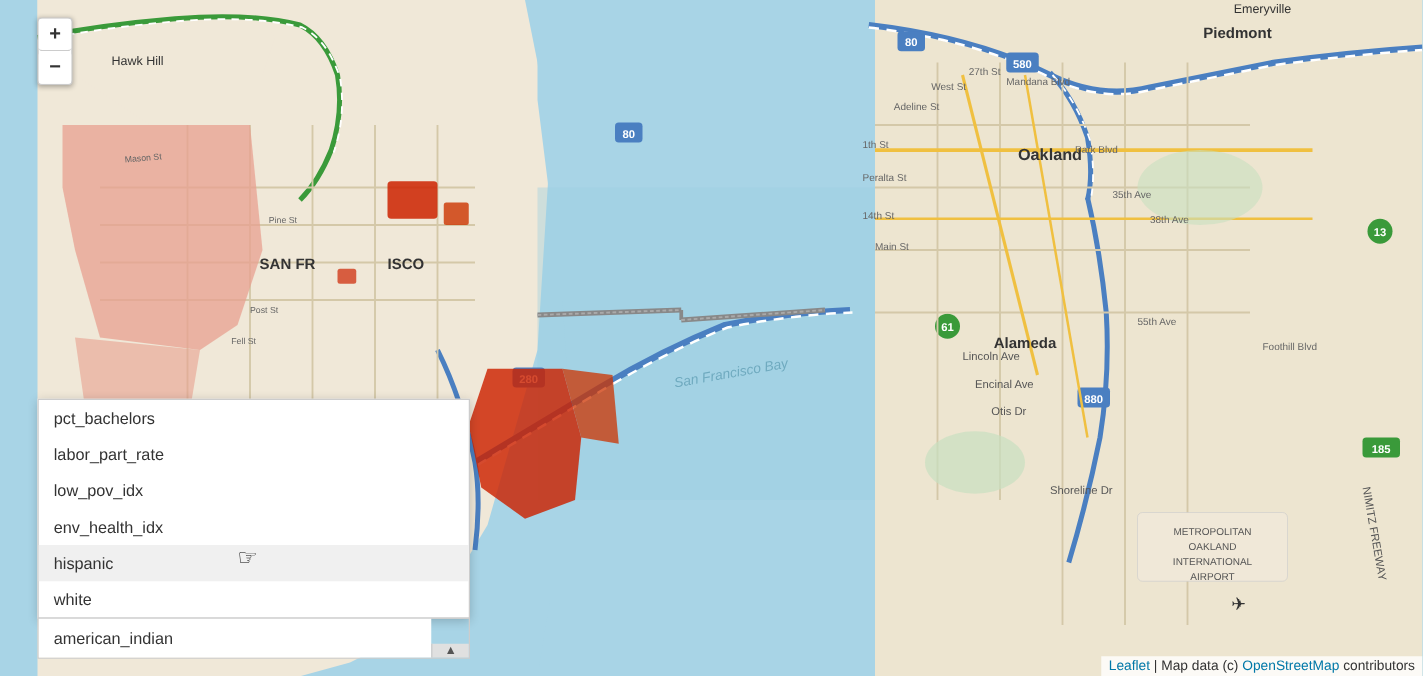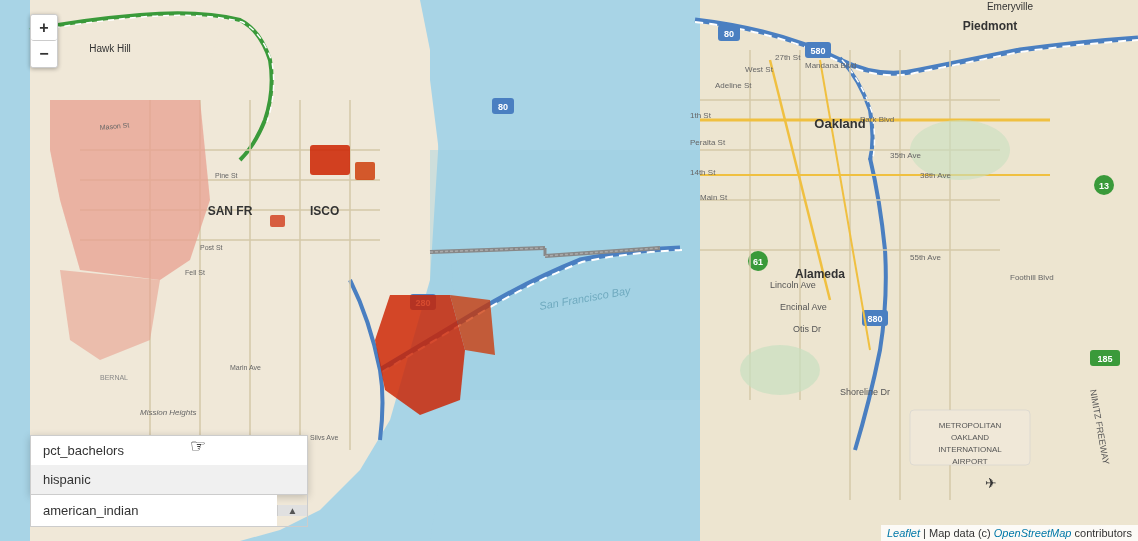--- a/index.html
+++ b/index.html
@@ -48,21 +48,21 @@
     .zoom-btn:first-child {
       border-bottom: 1px solid #ccc;
     }
 
     
     .dropdown-container {
       position: absolute;
       bottom: 14px;
       left: 30px;
       z-index: 1000;
-      width: 278px;
+      width: 346px;
     }
 
     
     .popup-menu {
       background: white;
       border: 1px solid #ccc;
       box-shadow: 0 2px 8px rgba(0,0,0,0.2);
       margin-bottom: -1px;
     }
     .popup-menu-item {
@@ -72,21 +72,21 @@
       cursor: pointer;
       white-space: nowrap;
     }
     .popup-menu-item.highlighted {
       background: #f0f0f0;
     }
 
     
     .select-row {
       display: flex;
-      align-items: center;
+      align-items: flex-end;
       border: 1px solid #ccc;
     }
     .select-value {
       flex: 1;
       background: white;
       padding: 8px 12px;
       font-size: 13px;
       color: #333;
       border: none;
       cursor: pointer;
@@ -109,21 +109,21 @@
     .attribution {
       position: absolute;
       bottom: 0;
       right: 0;
       background: rgba(255,255,255,0.8);
       padding: 2px 6px;
       font-size: 11px;
       color: #333;
       z-index: 900;
     }
-    .attribution a { color: #0078a8; text-decoration: none; font-style: italic; }
+    .attribution a { color: #0078a8; text-decoration: none; }
 
     
     .cursor-hand {
       position: absolute;
       pointer-events: none;
       z-index: 2000;
       font-size: 18px;
       transform: translate(-2px, -2px);
     }
   </style>
@@ -289,21 +289,25 @@
   </svg>
 
   <div class="zoom-controls">
     <button class="zoom-btn">+</button>
     <button class="zoom-btn">−</button>
   </div>
 
   <div class="dropdown-container">
     <div class="popup-menu" id="popup-menu">
       <div class="popup-menu-item">pct_bachelors</div>
+      <div class="popup-menu-item">labor_part_rate</div>
+      <div class="popup-menu-item">low_pov_idx</div>
+      <div class="popup-menu-item">env_health_idx</div>
       <div class="popup-menu-item highlighted">hispanic</div>
+      <div class="popup-menu-item">white</div>
     </div>
     <div class="select-row">
       <button class="select-value">american_indian</button>
       <button class="select-arrow-btn">
         <span>▲</span>
       </button>
     </div>
   </div>
 
   <div class="attribution">

